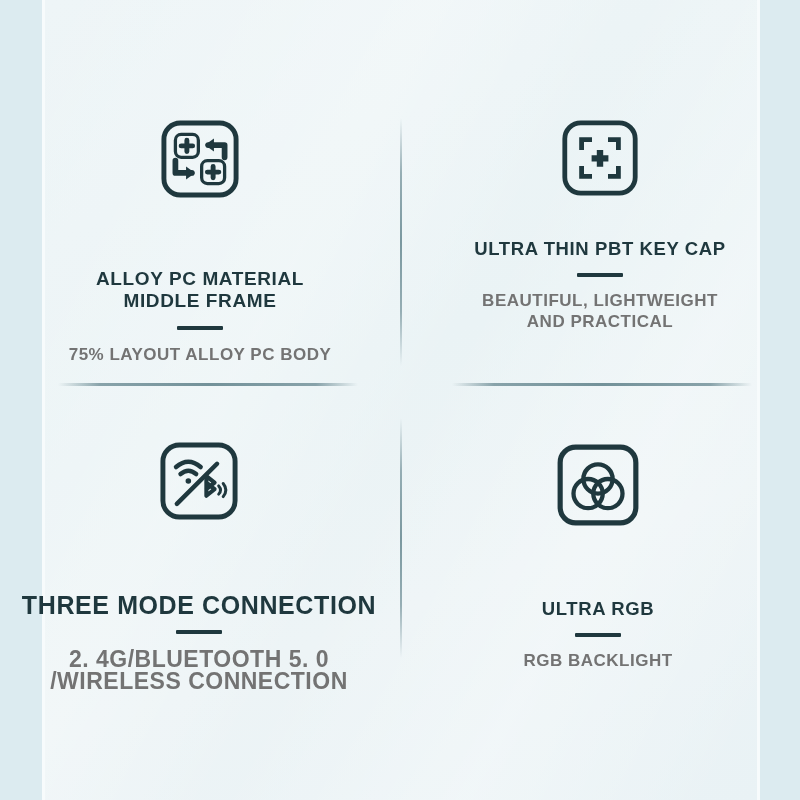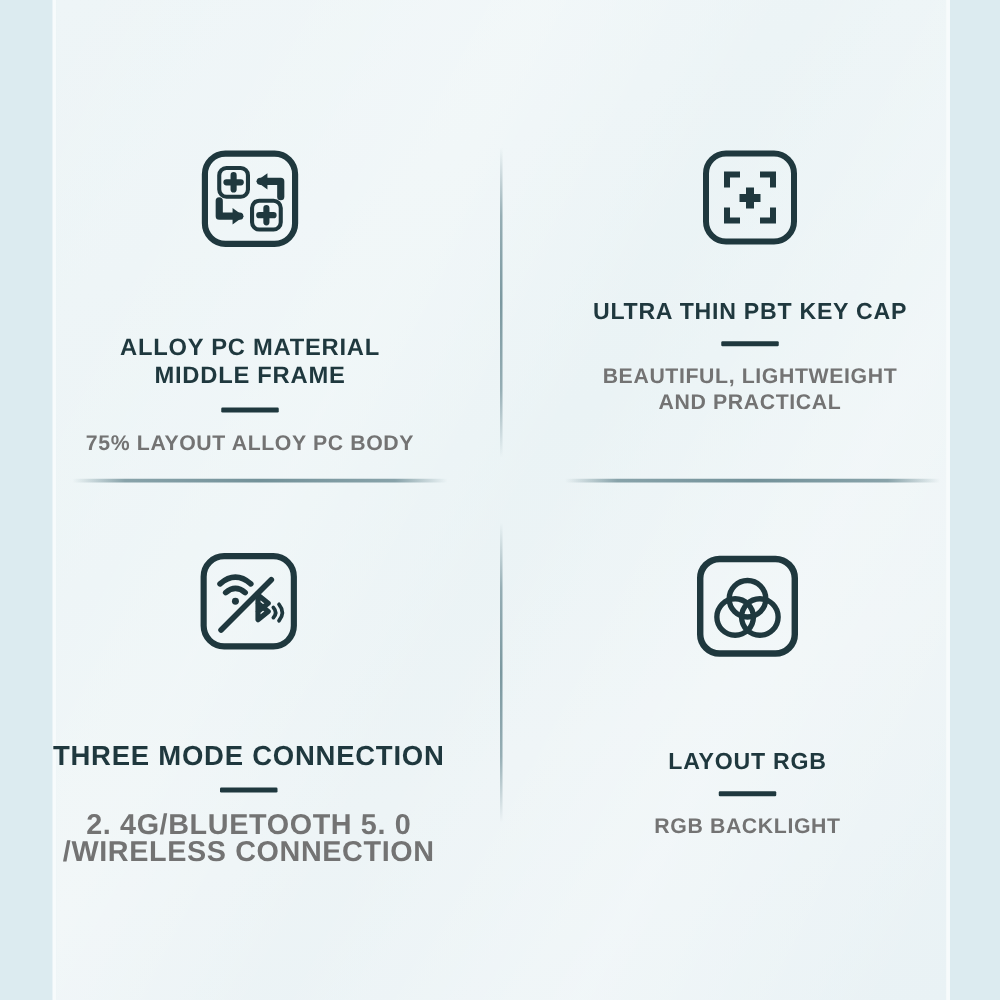--- a/index.html
+++ b/index.html
@@ -64,21 +64,21 @@
     color:#1f383e;
     font-weight:bold;
     font-size:19px;
     letter-spacing:0.6px;
     line-height:22px;
     text-align:center;
     white-space:pre-line;
     margin:0;
   }
   .cell.q2 .title{font-size:18.5px;}
-  .cell.q3 .title{font-size:22px;}
+  .cell.q3 .title{font-size:25px;}
   .cell.q4 .title{font-size:18.5px;}
 
   .rule{
     width:46px;height:4px;background:#1f383e;border-radius:1px;
     margin:14px 0 14px 0;
   }
   .cell.q2 .rule{margin:13px 0 13px 0;}
   .cell.q3 .rule{margin:14px 0 14px 0;}
   .cell.q4 .rule{margin:13px 0 13px 0;}
 
@@ -201,21 +201,21 @@
     <div class="cell q4">
       <span class="icon-box">
         <svg viewBox="0 0 100 100" width="100%" height="100%" fill="none" stroke="#1f383e" stroke-width="6" stroke-linecap="round" stroke-linejoin="round">
           <rect x="6" y="6" width="88" height="88" rx="18" ry="18"></rect>
           <circle cx="50" cy="43" r="17" stroke-width="5"></circle>
           <circle cx="38.5" cy="60" r="17" stroke-width="5"></circle>
           <circle cx="61.5" cy="60" r="17" stroke-width="5"></circle>
         </svg>
       </span>
       <div class="texts">
-        <div class="title">LAYOUT RGB</div>
+        <div class="title">ULTRA RGB</div>
         <div class="rule"></div>
         <div class="subtitle">RGB BACKLIGHT</div>
       </div>
     </div>
 
   </div>
 
   <div class="divider v-div top"></div>
   <div class="divider v-div bottom"></div>
   <div class="divider h-div left"></div>

